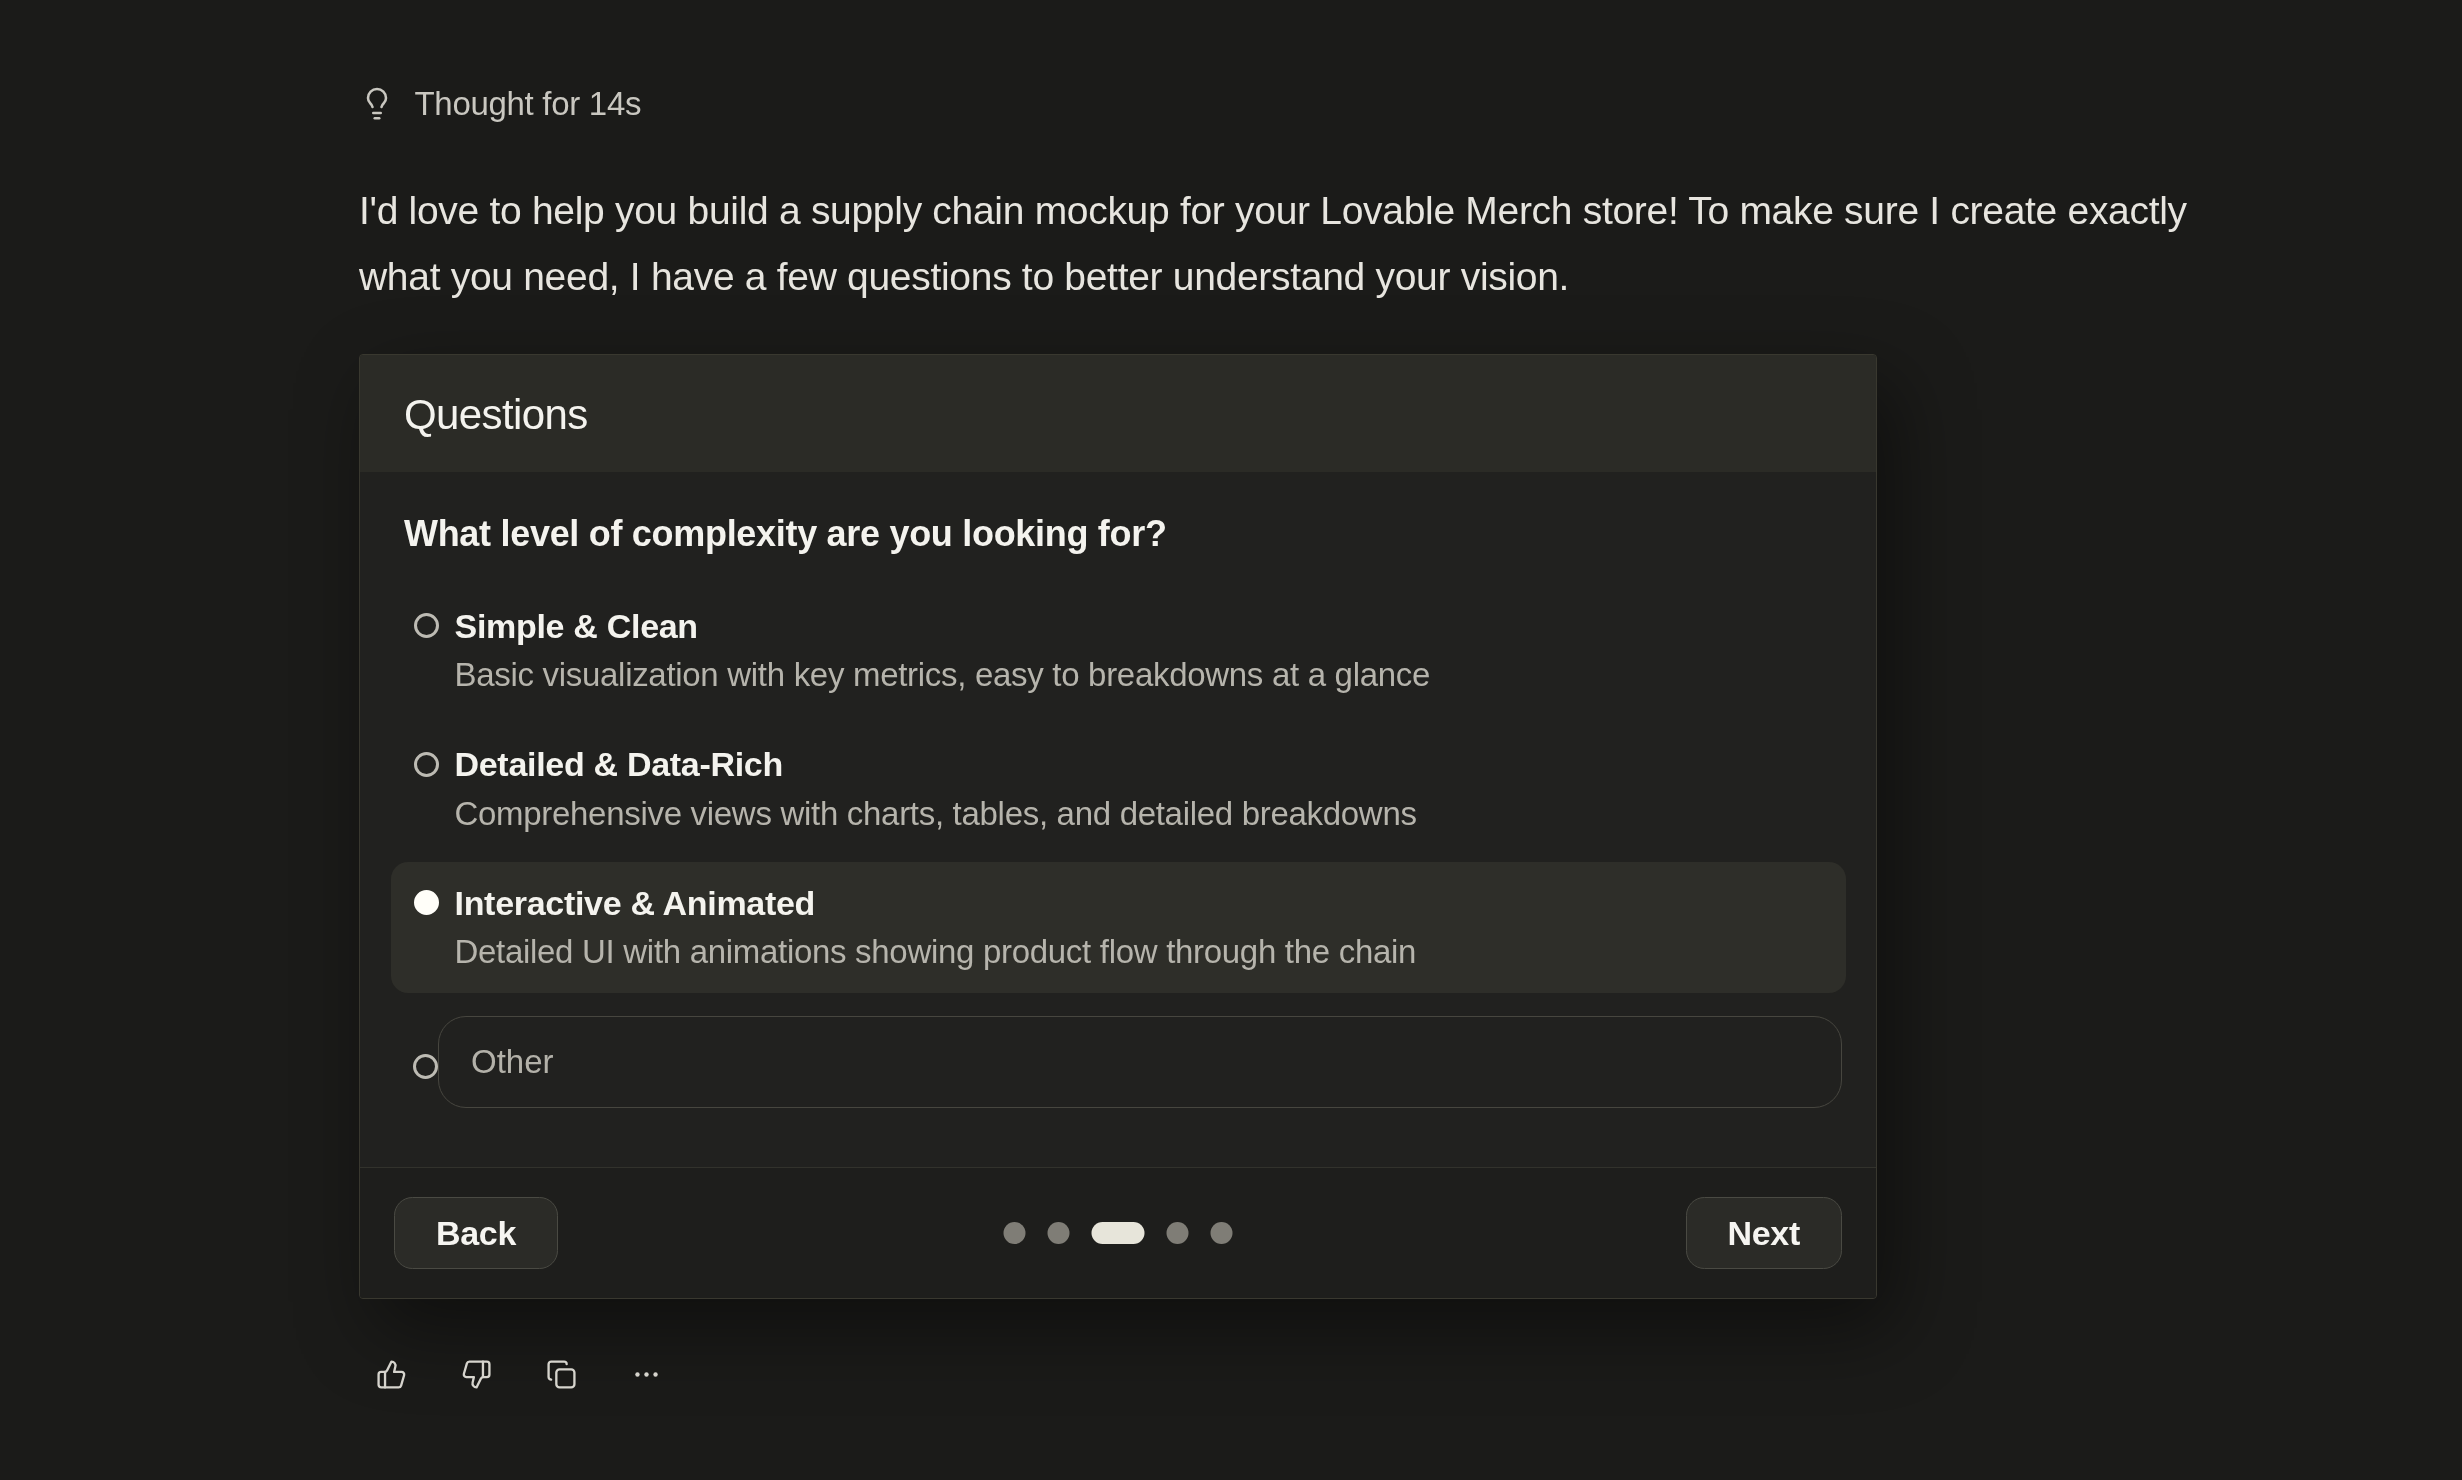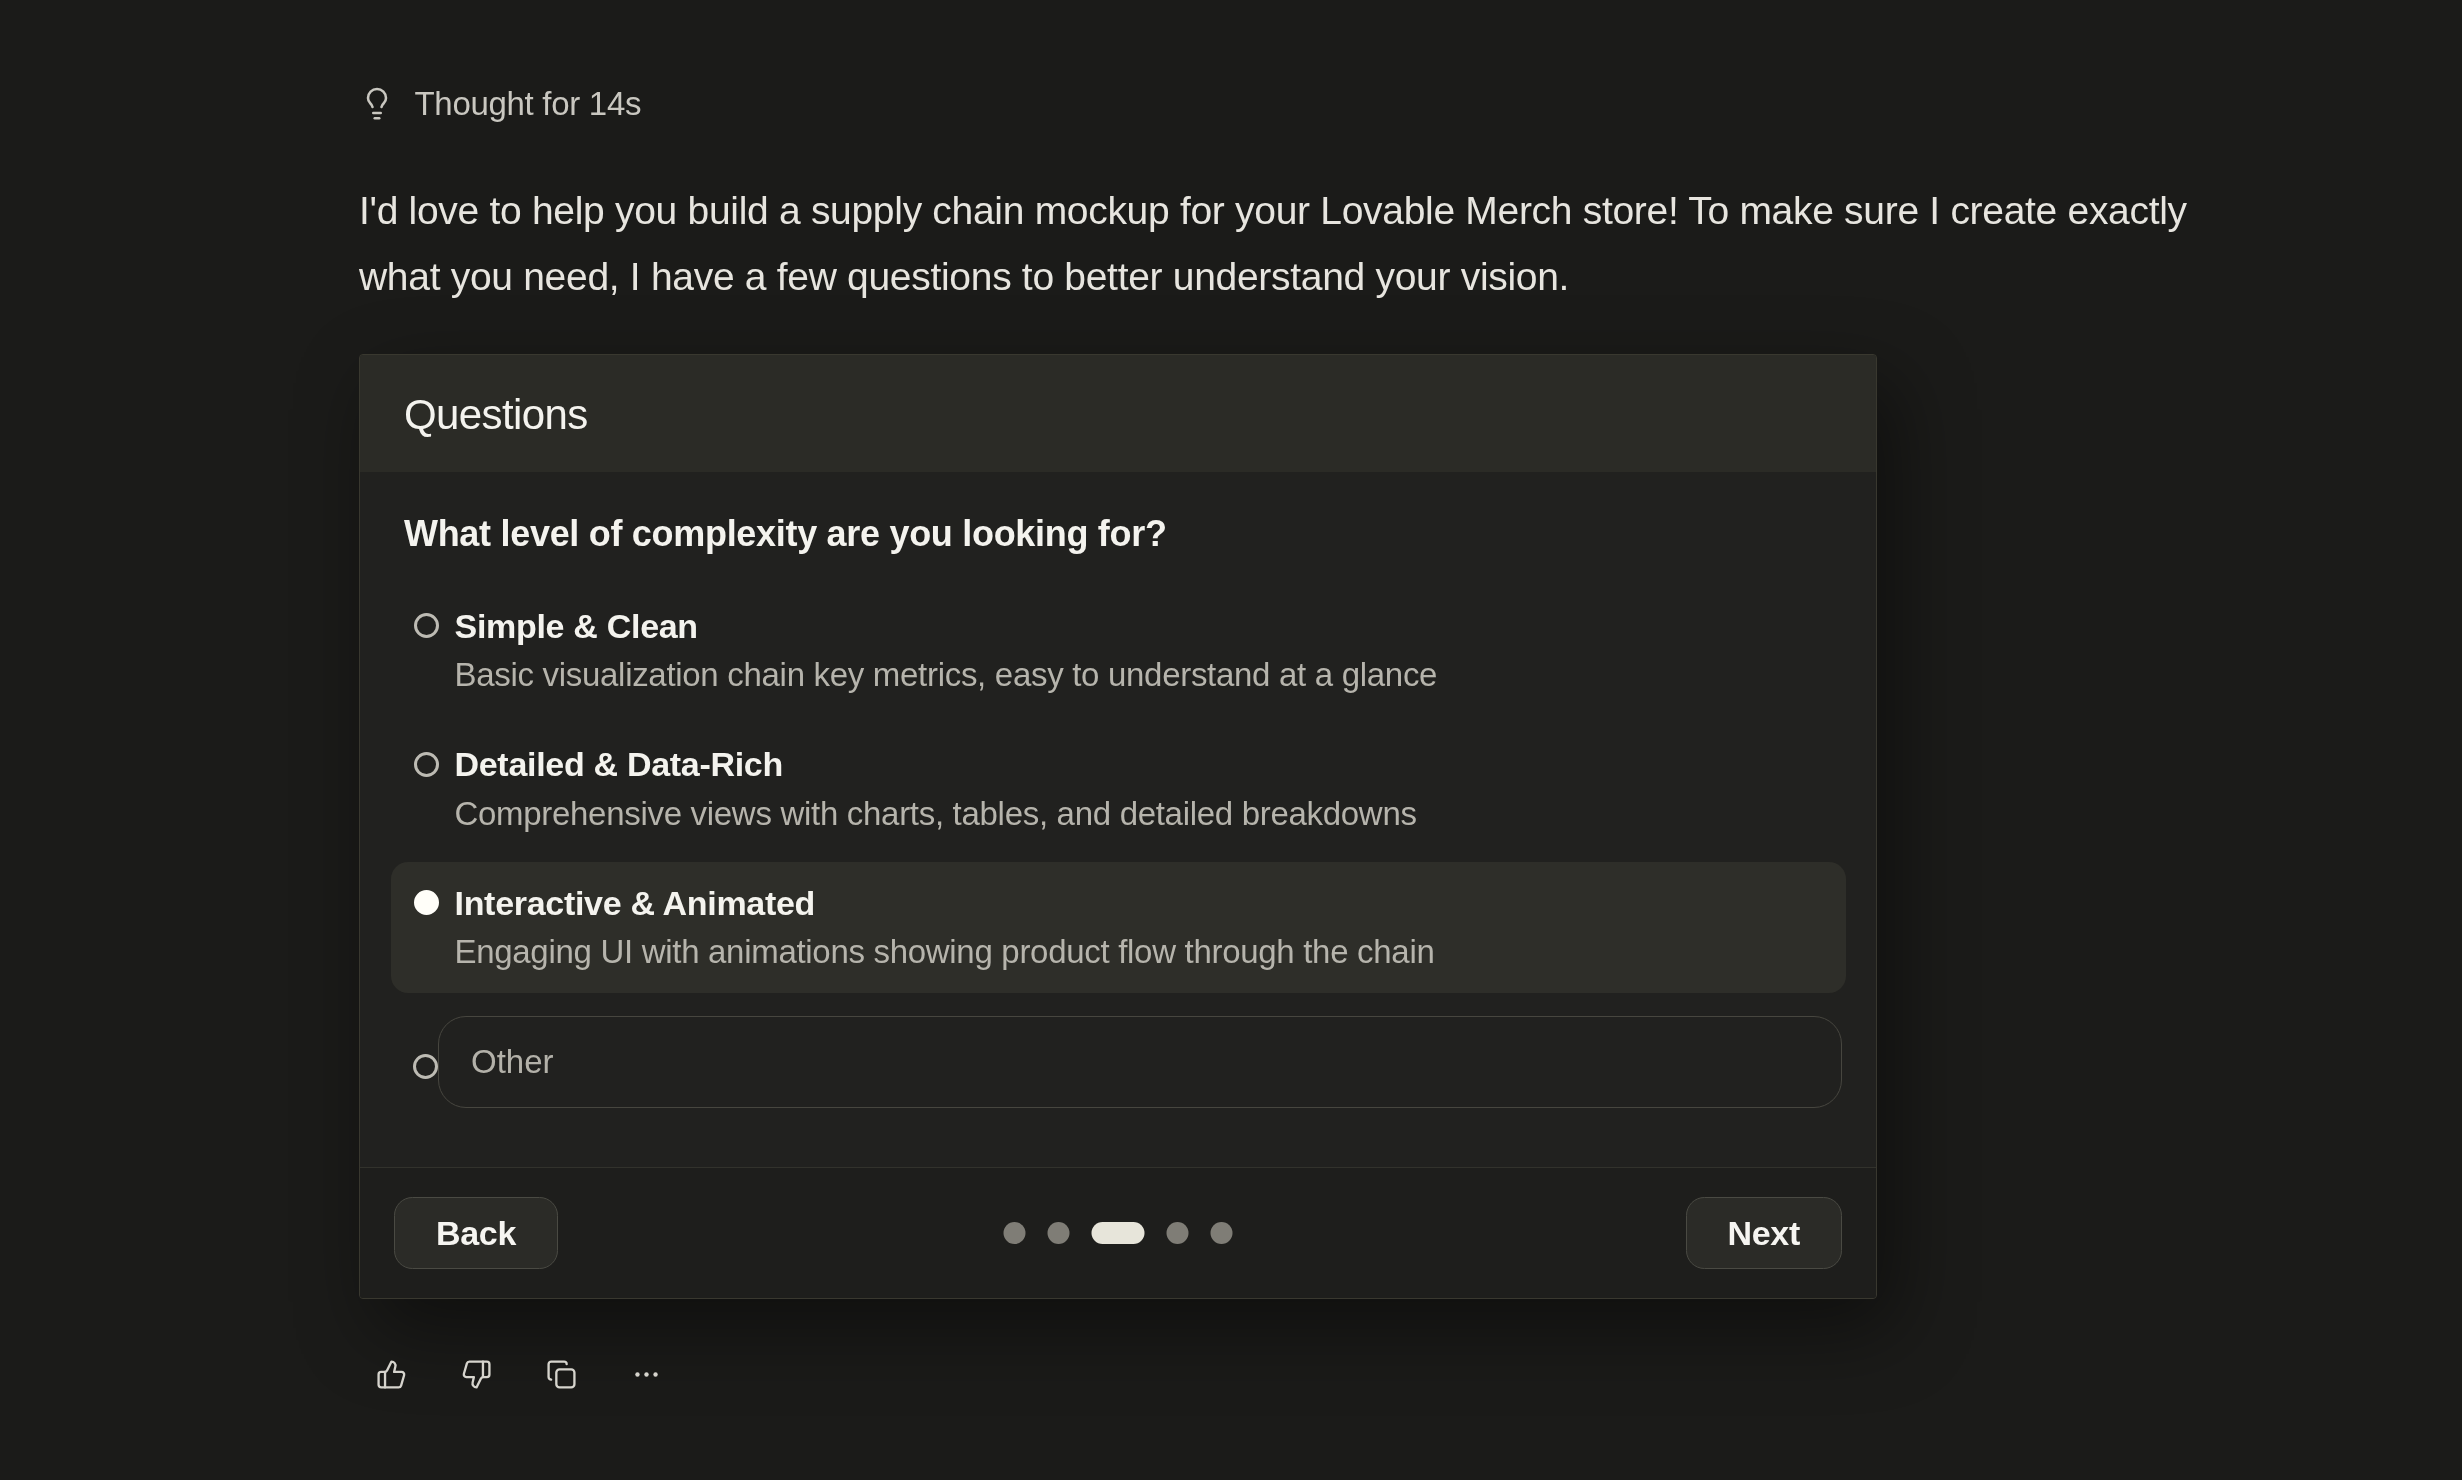--- a/index.html
+++ b/index.html
@@ -168,37 +168,37 @@
 
       <div class="card-body">
         <div class="question">What level of complexity are you looking for?</div>
 
         <div class="options">
 
           <div class="option">
             <span class="radio"></span>
             <span>
               <span class="option-label" style="display:block">Simple &amp; Clean</span>
-              <span class="option-desc" style="display:block">Basic visualization chain key metrics, easy to understand at a glance</span>
+              <span class="option-desc" style="display:block">Basic visualization with key metrics, easy to breakdowns at a glance</span>
             </span>
           </div>
 
           <div class="option">
             <span class="radio"></span>
             <span>
               <span class="option-label" style="display:block">Detailed &amp; Data-Rich</span>
               <span class="option-desc" style="display:block">Comprehensive views with charts, tables, and detailed breakdowns</span>
             </span>
           </div>
 
           <div class="option selected">
             <span class="radio"></span>
             <span>
               <span class="option-label" style="display:block">Interactive &amp; Animated</span>
-              <span class="option-desc" style="display:block">Engaging UI with animations showing product flow through the chain</span>
+              <span class="option-desc" style="display:block">Detailed UI with animations showing product flow through the chain</span>
             </span>
           </div>
 
         </div>
 
         <div class="other-row">
           <span class="radio"></span>
           <input class="other-input" type="text" placeholder="Other" style="">
         </div>
       </div>

